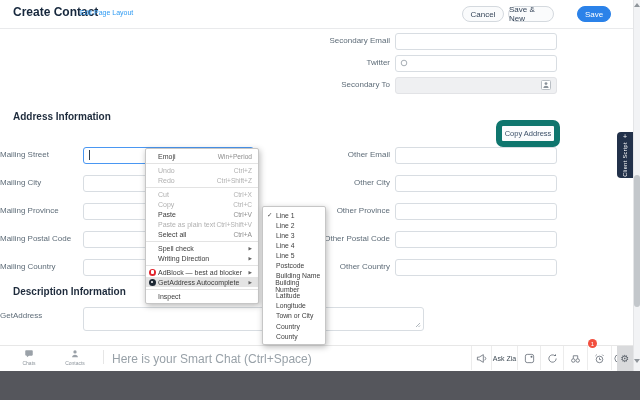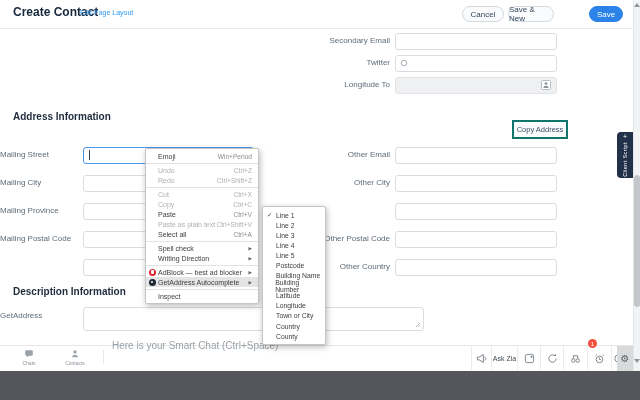--- a/index.html
+++ b/index.html
@@ -14,21 +14,21 @@
     color:#37475a;font-size:8px;display:flex;align-items:center;justify-content:center;box-sizing:border-box;cursor:pointer}
   .btn.primary{background:#2b82e9;border-color:#2b82e9;color:#fff}
   
   .lblL{position:absolute;left:0;width:78px;text-align:left;font-size:8px;color:#5e6c78;line-height:16px}
   .lblR{position:absolute;left:288px;width:102px;text-align:right;font-size:8px;color:#5e6c78;line-height:16px}
   .inp{position:absolute;height:15px;border:1px solid #d8dde2;border-radius:3px;background:#fff;box-sizing:content-box}
   .inp.focus{border-color:#4a97f2}
   .inp.disabled{background:#eff0f2;border-color:#e2e3e6}
   .sect{position:absolute;left:13px;font-size:10px;font-weight:bold;color:#1e2b3c}
   .caret{position:absolute;left:89px;top:150px;width:1px;height:10px;background:#33414e}
-  .copy-btn{position:absolute;left:512px;top:120px;width:52px;height:15px;border:2px solid #0f766e;border-radius:0;
+  .copy-btn{position:absolute;left:496px;top:120px;width:52px;height:15px;border:6px solid #0f766e;border-radius:7px;
     background:#fbfcfd;color:#3c5068;font-size:7.5px;display:flex;align-items:center;justify-content:center;cursor:pointer}
   .resize-h{position:absolute;right:2px;bottom:2px}
   
   .cstab{position:absolute;left:617px;top:132px;width:16px;height:46px;background:#22314a;border-radius:4px 0 0 4px;
     color:#fff;display:flex;flex-direction:column;align-items:center;z-index:5;cursor:pointer}
   .cstab .plus{font-size:7px;line-height:9px}
   .cstab .vt{writing-mode:vertical-rl;transform:rotate(180deg);font-size:5.5px;letter-spacing:.4px;margin-top:1px;white-space:nowrap}
   
   .sbar{position:absolute;left:633px;top:0;width:7px;height:371px;background:#f2f3f5;border-left:1px solid #e4e5e7;box-sizing:border-box}
   .sthumb{position:absolute;left:634px;top:175px;width:6px;height:132px;background:#c3c7cb;border-radius:3px}
@@ -51,55 +51,55 @@
   
   .submenu{position:absolute;left:262px;top:206px;width:64px;background:#fff;border:1px solid #c6c6c6;border-radius:2px;
     box-shadow:1px 2px 6px rgba(0,0,0,.28);padding:3px 0;z-index:11;box-sizing:border-box}
   .smi{height:10.1px;display:flex;align-items:center;padding:0 4px;font-size:6.8px;color:#3c3c3c;cursor:default}
   .smi .chk{width:9px;font-size:6.5px;color:#444}
   
   .bbar{position:absolute;left:0;top:345px;width:633px;height:26px;background:#fff;border-top:1px solid #e7e7e7;box-sizing:border-box}
   .bli{position:absolute;top:349px;width:34px;display:flex;flex-direction:column;align-items:center;color:#9aa1a8;cursor:pointer}
   .bli .t{font-size:5px;color:#8d959c;margin-top:1px}
   .vdiv{position:absolute;top:350px;width:1px;height:14px;background:#e6e6e6}
-  .schat{position:absolute;left:112px;top:340px;font-size:10px;color:#98a1a8}
+  .schat{position:absolute;left:112px;top:352px;font-size:12px;color:#98a1a8}
   .rics{position:absolute;left:471px;top:346px;height:24px;display:flex;align-items:center}
   .ric{height:24px;display:flex;align-items:center;justify-content:center;color:#68707a;border-left:1px solid #ececec;cursor:pointer;position:relative}
   .askzia{font-size:7px;color:#3e4a54}
   .badge{position:absolute;left:588px;top:339px;width:9px;height:9px;border-radius:50%;background:#f24f3f;color:#fff;
     font-size:6px;display:flex;align-items:center;justify-content:center;z-index:6}
   .gearbox{position:absolute;left:617px;top:346px;width:16px;height:25px;background:#d9dadc;display:flex;align-items:center;justify-content:center;color:#5d646c;cursor:pointer}
   .gearbox span{font-size:10px;line-height:10px}
   .band{position:absolute;left:0;top:371px;width:640px;height:29px;background:#55565c}
   svg{display:block}
 </style>
 </head>
 <body>
 
 <div class="screen">
 
   <div class="page-title">Create Contact</div>
   <div class="edit-link">Edit Page Layout</div>
   <div class="btn" style="left:462px;width:42px">Cancel</div>
   <div class="btn" style="left:508px;width:46px">Save &amp; New</div>
-  <div class="btn primary" style="left:589px;width:34px">Save</div>
+  <div class="btn primary" style="left:577px;width:34px">Save</div>
   <div class="hdr-border"></div>
 
   <div class="lblR" style="top:33px">Secondary Email</div>
   <div class="inp" style="left:395px;top:33px;width:160px"></div>
 
   <div class="lblR" style="top:55px">Twitter</div>
   <div class="inp" style="left:395px;top:55px;width:160px"></div>
   <span class="abs" style="left:400px;top:59px">
     <svg width="8" height="8" viewBox="0 0 8 8">
         <circle cx="4" cy="4" r="2.8" fill="none" stroke="#a7aeb5" stroke-width="1"></circle>
       </svg>
   </span>
 
-  <div class="lblR" style="top:77px">Longitude To</div>
+  <div class="lblR" style="top:77px">Secondary To</div>
   <div class="inp disabled" style="left:395px;top:77px;width:160px"></div>
   <span class="abs" style="left:541px;top:80px">
     <svg width="10" height="10" viewBox="0 0 10 10">
         <rect x="0.5" y="0.5" width="9" height="9" rx="1" fill="#fff" stroke="#b9bec4"></rect>
         <circle cx="5" cy="3.6" r="1.4" fill="#8a929a"></circle>
         <path d="M2.4 8c0-1.5 1.2-2.3 2.6-2.3S7.6 6.5 7.6 8z" fill="#8a929a"></path>
       </svg>
   </span>
 
   <div class="sect" style="top:111px">Address Information</div>
@@ -107,26 +107,28 @@
 
   <div class="lblL" style="top:147px">Mailing Street</div>
   <div class="inp focus" style="left:83px;top:147px;width:169px"></div>
   <div class="caret"></div>
   <div class="lblL" style="top:175px">Mailing City</div>
   <div class="inp" style="left:83px;top:175px;width:169px"></div>
   <div class="lblL" style="top:203px">Mailing Province</div>
   <div class="inp" style="left:83px;top:203px;width:169px"></div>
   <div class="lblL" style="top:231px">Mailing Postal Code</div>
   <div class="inp" style="left:83px;top:231px;width:169px"></div>
+  <div class="lblL" style="top:259px">Mailing Country</div>
   <div class="inp" style="left:83px;top:259px;width:169px"></div>
 
   <div class="lblR" style="top:147px">Other Email</div>
   <div class="inp" style="left:395px;top:147px;width:160px"></div>
   <div class="lblR" style="top:175px">Other City</div>
   <div class="inp" style="left:395px;top:175px;width:160px"></div>
+  <div class="lblR" style="top:203px">Other Province</div>
   <div class="inp" style="left:395px;top:203px;width:160px"></div>
   <div class="lblR" style="top:231px">Other Postal Code</div>
   <div class="inp" style="left:395px;top:231px;width:160px"></div>
   <div class="lblR" style="top:259px">Other Country</div>
   <div class="inp" style="left:395px;top:259px;width:160px"></div>
 
   <div class="sect" style="top:286px">Description Information</div>
   <div class="lblL" style="top:308px">GetAddress</div>
   <div class="inp" style="left:83px;top:307px;width:339px;height:22px">
     <span class="resize-h">

